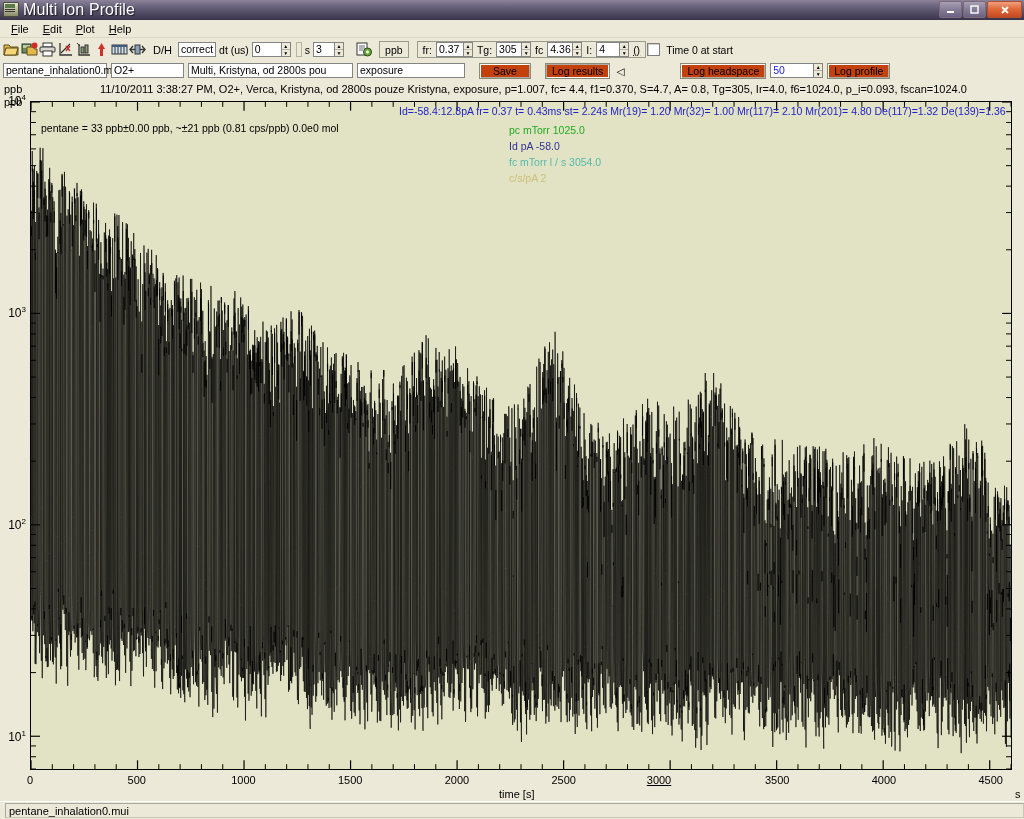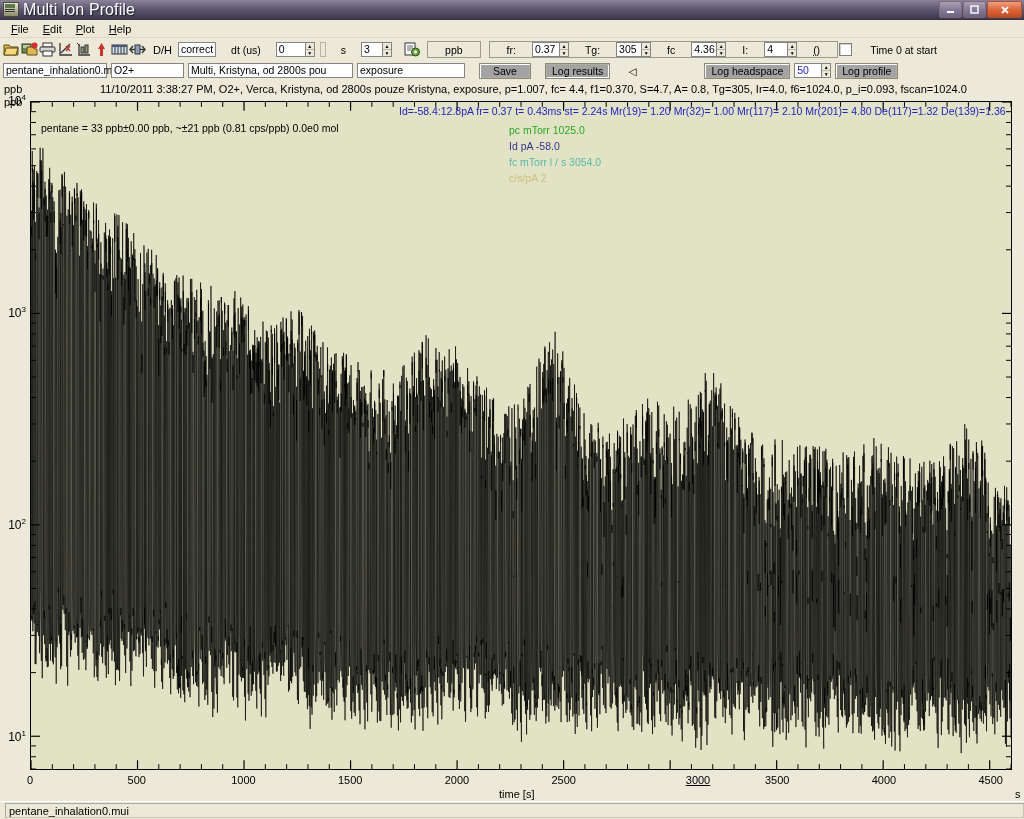--- a/index.html
+++ b/index.html
@@ -49,38 +49,38 @@
     padding-left:3px;gap:1px;position:relative;}
   .tb-icon{width:19px;height:19px;position:relative;display:flex;align-items:center;
     justify-content:center;}
   .dh-label{font-size:11px;margin:0 5px 0 6px;color:#000;}
   .fld{
     border:1px solid #848484;background:#fff;height:15px;line-height:15px;
     font-size:10.5px;padding:0 2px;box-sizing:border-box;color:#000;
     display:flex;align-items:center;
   }
   .fld.flat{border:1px solid #b8b4a4;background:#ece9d8;}
-  .lbl{font-size:10.5px;color:#000;padding:0 14px;white-space:nowrap;}
+  .lbl{font-size:10.5px;color:#000;padding:0 2px;white-space:nowrap;}
   .spin{width:9px;height:15px;border:1px solid #848484;border-left:none;background:#ece9d8;
     display:flex;flex-direction:column;box-sizing:border-box;}
   .spin div{flex:1;display:flex;align-items:center;justify-content:center;font-size:5px;
     line-height:4px;color:#000;}
   .spin div:first-child{border-bottom:1px solid #b5b2a4;}
   .grp{display:flex;align-items:center;}
   .sunk{border:1px solid #9a9a8a;background:#ece9d8;height:17px;display:flex;
     align-items:center;padding:0 3px;box-sizing:border-box;}
   .chkwrap{display:flex;align-items:center;gap:4px;margin-left:auto;margin-right:330px;}
   .chk{width:11px;height:11px;border:1px solid #7f7f7f;background:#fff;
     box-shadow:inset 1px 1px 0 #d4d0c8;}
 
   
   .toolbar2{height:19px;flex:0 0 19px;background:#ece9d8;display:flex;align-items:center;
     padding-left:3px;gap:4px;}
   .btn{
-    border:1px solid #8a8a7a;background:#a3a3a3;height:16px;min-width:48px;
+    border:1px solid #8a8a7a;background:#c2410c;height:16px;min-width:48px;
     display:flex;align-items:center;justify-content:center;font-size:10.5px;color:#000;
     box-shadow:inset 1px 1px 0 #fff, inset -1px -1px 0 #b0ada0;padding:0 6px;
     box-sizing:border-box;
   }
   .btn.pressed{box-shadow:inset 1px 1px 0 #b0ada0, inset -1px -1px 0 #fff;}
 
   
   .infoline{height:17px;flex:0 0 17px;background:#ece9d8;display:flex;align-items:center;
     font-size:11px;color:#000;padding-left:4px;}
   .infoline .unit{width:96px;flex:0 0 96px;}
@@ -290,21 +290,21 @@
       <span>Save</span>
     </div>
     <div class="btn pressed" style="min-width:56px;margin-left:10px">
       <span>Log results</span>
     </div>
     <span class="lbl">◁</span>
     <div class="btn" style="min-width:74px;margin-left:50px">
       <span>Log headspace</span>
     </div>
     <div class="grp">
-      <div class="fld" style="width:28px;color:#1a1acc">50</div>
+      <div class="fld" style="width:44px;color:#1a1acc">50</div>
       <div class="spin">
           <div>▲</div>
           <div>▼</div>
         </div>
     </div>
     <div class="btn" style="min-width:62px">
       <span>Log profile</span>
     </div>
   </div>
 
@@ -492,21 +492,21 @@
         <div class="ytick-lbl" style="left: 0px; top: 208.051px;">10<sup>3</sup></div>
         <div class="ytick-lbl" style="left: 0px; top: -4px;">10<sup>4</sup></div>
       </div>
     <div id="xlabels">
         <div class="xtick-lbl" style="left: 30px; top: 677px;">0</div>
         <div class="xtick-lbl" style="left: 136.739px; top: 677px;">500</div>
         <div class="xtick-lbl" style="left: 243.478px; top: 677px;">1000</div>
         <div class="xtick-lbl" style="left: 350.217px; top: 677px;">1500</div>
         <div class="xtick-lbl" style="left: 456.957px; top: 677px;">2000</div>
         <div class="xtick-lbl" style="left: 563.696px; top: 677px;">2500</div>
-        <div class="xtick-lbl" style="left: 698px; top: 677px; text-decoration: underline;">3000</div>
+        <div class="xtick-lbl" style="left: 659px; top: 677px; text-decoration: underline;">3000</div>
         <div class="xtick-lbl" style="left: 777.174px; top: 677px;">3500</div>
         <div class="xtick-lbl" style="left: 883.913px; top: 677px;">4000</div>
         <div class="xtick-lbl" style="left: 990.652px; top: 677px;">4500</div>
       </div>
 
     <div class="xaxis-title" id="xtitle" style="left: 499px; top: 691px;">time [s]</div>
     <div class="xaxis-title" id="xunit" style="left: 1015px; top: 691px;">s</div>
   </div>
 
   <div class="statusbar">

